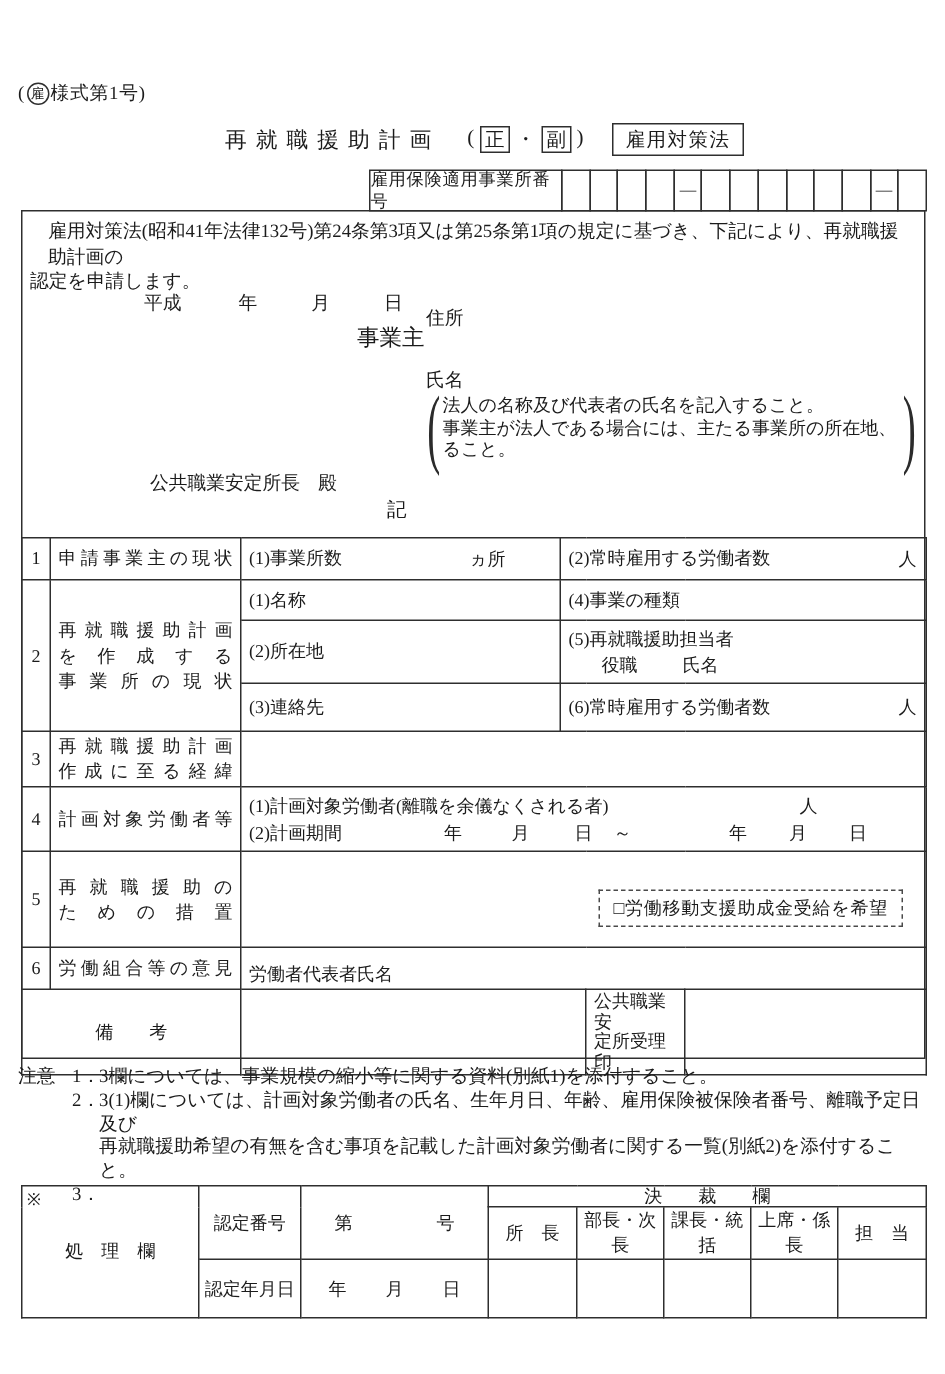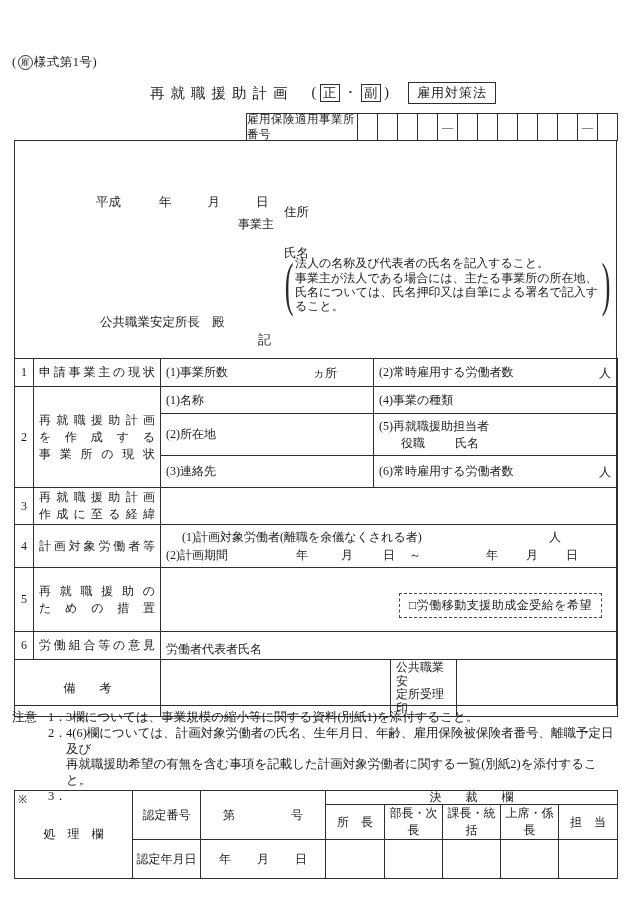--- a/index.html
+++ b/index.html
@@ -16,35 +16,35 @@
     font-size:9px;line-height:1;vertical-align:1px;margin:0 1px;}
   .title-row{left:0;top:82px;width:100%;display:flex;justify-content:center;
     align-items:center;gap:18px;}
   .doc-title{font-size:14.5px;letter-spacing:6px;}
   .copy-group{font-size:14px;letter-spacing:1px;display:inline-flex;align-items:center;}
   .copy-box{display:inline-block;border:1px solid #2e2e2e;padding:0 2px;margin:0 3px;
     font-size:13px;line-height:16px;}
   .law-box{border:1px solid #2e2e2e;padding:1px 8px;font-size:13px;letter-spacing:1px;}
   
   .ins-row{left:246px;top:113px;width:372px;height:28px;display:flex;}
-  .ins-label{width:112px;height:28px;border:1px solid #2e2e2e;box-sizing:border-box;
+  .ins-label{width:129px;height:28px;border:1px solid #2e2e2e;box-sizing:border-box;
     display:flex;align-items:center;justify-content:center;font-size:11.5px;letter-spacing:.5px;}
   .ins-cells{flex:1;display:flex;}
   .ins-cell{flex:1;border:1px solid #2e2e2e;box-sizing:border-box;margin-left:-1px;
     display:flex;align-items:center;justify-content:center;font-size:11px;}
   
   .big-box{left:14px;top:140px;width:603px;height:566px;border:1px solid #2e2e2e;box-sizing:border-box;}
   .intro{left:20px;top:146px;width:590px;font-size:12.5px;line-height:16.5px;}
   .intro .l1{display:block;padding-left:12px;}
   .intro .l2{display:block;}
   .date-line{left:96px;top:194px;font-size:12.5px;}
   .date-line span{margin-right:0;}
   .gap38{margin-left:38px;}
   .gap36{margin-left:36px;}
-  .employer-label{left:238px;top:216px;font-size:12px;}
+  .employer-label{left:238px;top:216px;font-size:15px;}
   .addr-label{left:284px;top:204px;font-size:12.5px;}
   .name-label{left:284px;top:245px;font-size:12.5px;}
   .legal-note{left:281px;top:256px;display:flex;align-items:center;}
   .paren{font-size:58px;font-weight:100;line-height:58px;transform:scale(.45,1.02);
     width:14px;display:inline-block;text-align:center;color:#2b2b2b;}
   .legal-note .lines{font-size:12px;line-height:14.4px;}
   .addressee{left:100px;top:314px;font-size:12.5px;}
   .addressee .dono{margin-left:12px;}
   .ki{left:258px;top:331px;font-size:13px;}
   
@@ -52,21 +52,21 @@
   .main-table{left:14px;top:358px;width:603px;}
   .main-table td{border:1px solid #2e2e2e;font-size:12px;padding:1px 5px;
     vertical-align:middle;overflow:hidden;}
   td.num{text-align:center;padding:1px 0;}
   .jl{text-align:justify;text-align-last:justify;-moz-text-align-last:justify;}
   td.rel{position:relative;}
   .unit-kasho{position:absolute;right:36px;top:50%;transform:translateY(-50%);}
   .unit-right{position:absolute;right:6px;top:50%;transform:translateY(-50%);}
   .staff-line2{padding-left:22px;}
   .staff-line2 .sname{margin-left:30px;}
-  .r4l1{position:relative;height:18px;line-height:18px;margin-left:16px;}
+  .r4l1{position:relative;height:18px;line-height:18px;}
   .r4l1 .unit{position:absolute;left:367px;top:0;}
   .r4l2{position:relative;height:18px;line-height:18px;}
   .r4l2 span{position:absolute;top:0;}
   .p130{left:130px;} .p175{left:175px;} .p217{left:217px;} .p243{left:243px;}
   .p320{left:320px;} .p360{left:360px;} .p400{left:400px;}
   .grant-box{position:absolute;right:15px;bottom:13px;border:1px dashed #4a4a4a;
     padding:3px 9px;font-size:12px;letter-spacing:.5px;}
   td.bottom-al{vertical-align:bottom;}
   .biko-label{text-align:center;font-size:12.5px;}
   .stamp-cell{font-size:11.5px;line-height:13.5px;padding:1px 3px;}
@@ -122,35 +122,38 @@
       <span class="ins-cell"></span>
       <span class="ins-cell"></span>
       <span class="ins-cell"></span>
       <span class="ins-cell">—</span>
       <span class="ins-cell"></span>
     </div>
   </div>
 
   <div class="abs big-box"></div>
 
+  <div class="abs intro">
+    <span class="l1">雇用対策法(昭和41年法律132号)第24条第3項又は第25条第1項の規定に基づき、下記により、再就職援助計画の</span>
+    <span class="l2">認定を申請します。</span>
+  </div>
 
   <div class="abs date-line">
     <span>平成</span><span class="gap38">年</span><span class="gap36">月</span><span class="gap36">日</span>
   </div>
 
   <div class="abs employer-label">事業主</div>
   <div class="abs addr-label">住所</div>
   <div class="abs name-label">氏名</div>
 
   <div class="abs legal-note">
     <span class="paren">(</span>
     <span class="lines">
       <span style="display:block">法人の名称及び代表者の氏名を記入すること。</span>
       <span style="display:block">事業主が法人である場合には、主たる事業所の所在地、</span>
-      <span style="display:block">氏名については、氏名押印又は自筆による署名で記入す</span>
       <span style="display:block">ること。</span>
     </span>
     <span class="paren">)</span>
   </div>
 
   <div class="abs addressee">
     <span>公共職業安定所長</span><span class="dono">殿</span>
   </div>
 
   <div class="abs ki">記</div>
@@ -268,21 +271,21 @@
 
   <div class="abs notes">
     <span class="cap">注意</span>
     <div>
       <div class="note-item">
         <span class="no">1．</span>
         <span>3欄については、事業規模の縮小等に関する資料(別紙1)を添付すること。</span>
       </div>
       <div class="note-item">
         <span class="no">2．</span>
-        <span>4(6)欄については、計画対象労働者の氏名、生年月日、年齢、雇用保険被保険者番号、離職予定日及び</span>
+        <span>3(1)欄については、計画対象労働者の氏名、生年月日、年齢、雇用保険被保険者番号、離職予定日及び</span>
       </div>
       <div class="note-cont">再就職援助希望の有無を含む事項を記載した計画対象労働者に関する一覧(別紙2)を添付すること。</div>
       <div class="note-item">
         <span class="no">3．</span>
       </div>
     </div>
   </div>
 
   <table class="abs proc-table">
     <colgroup>

